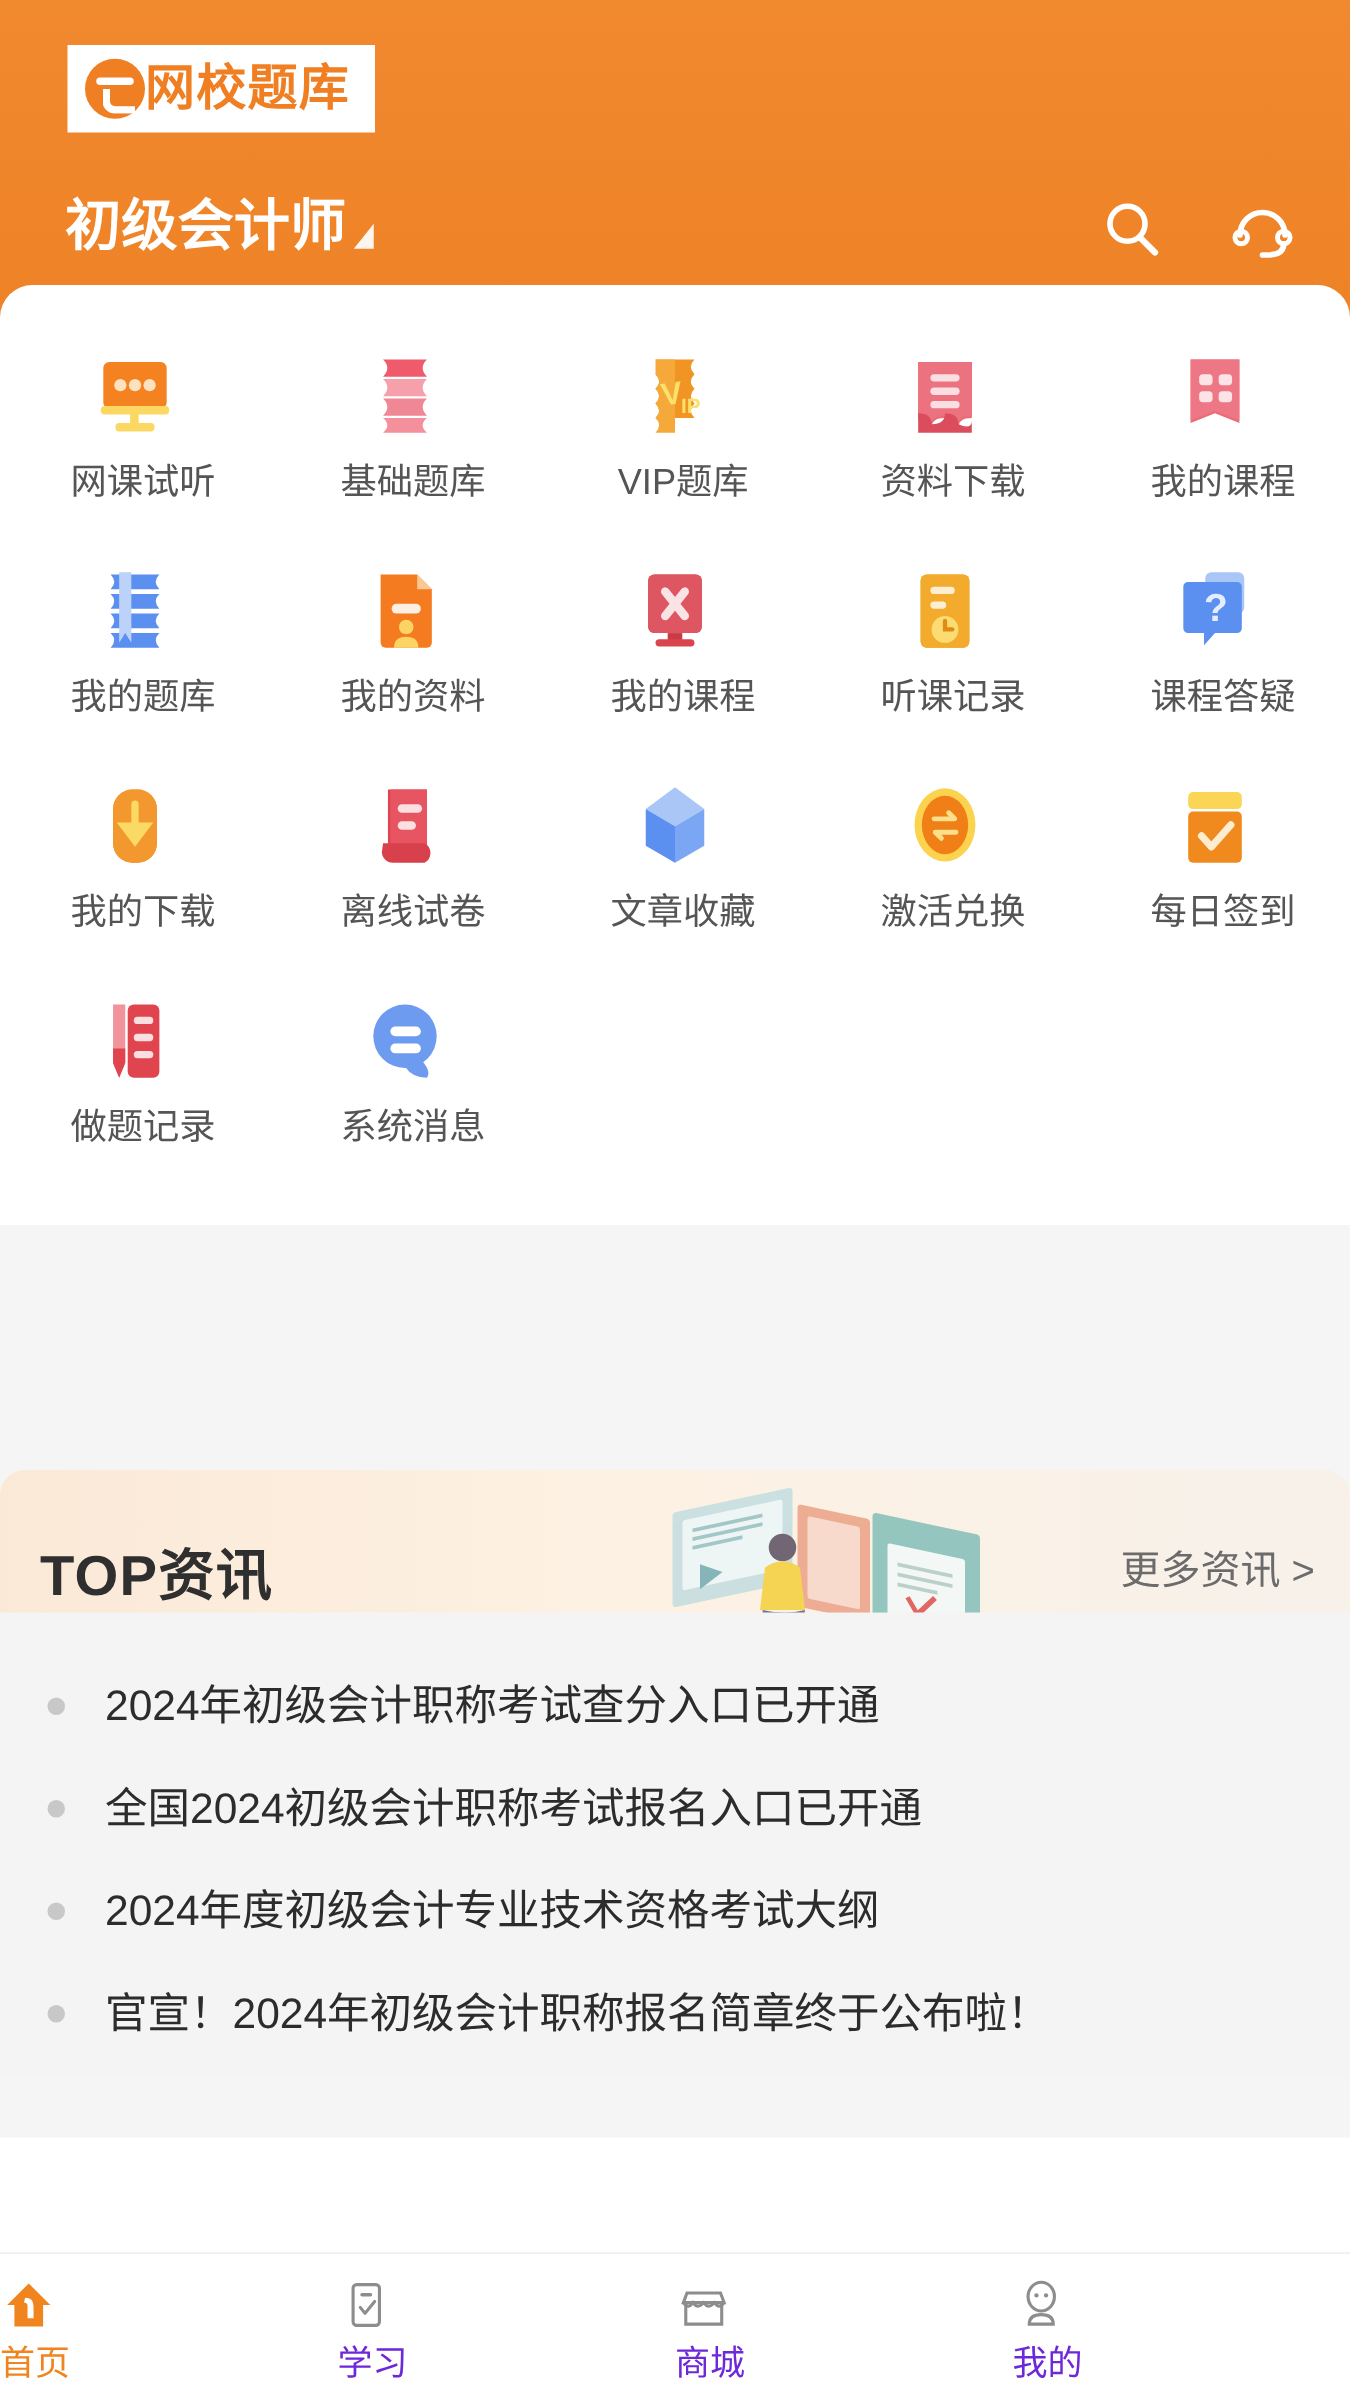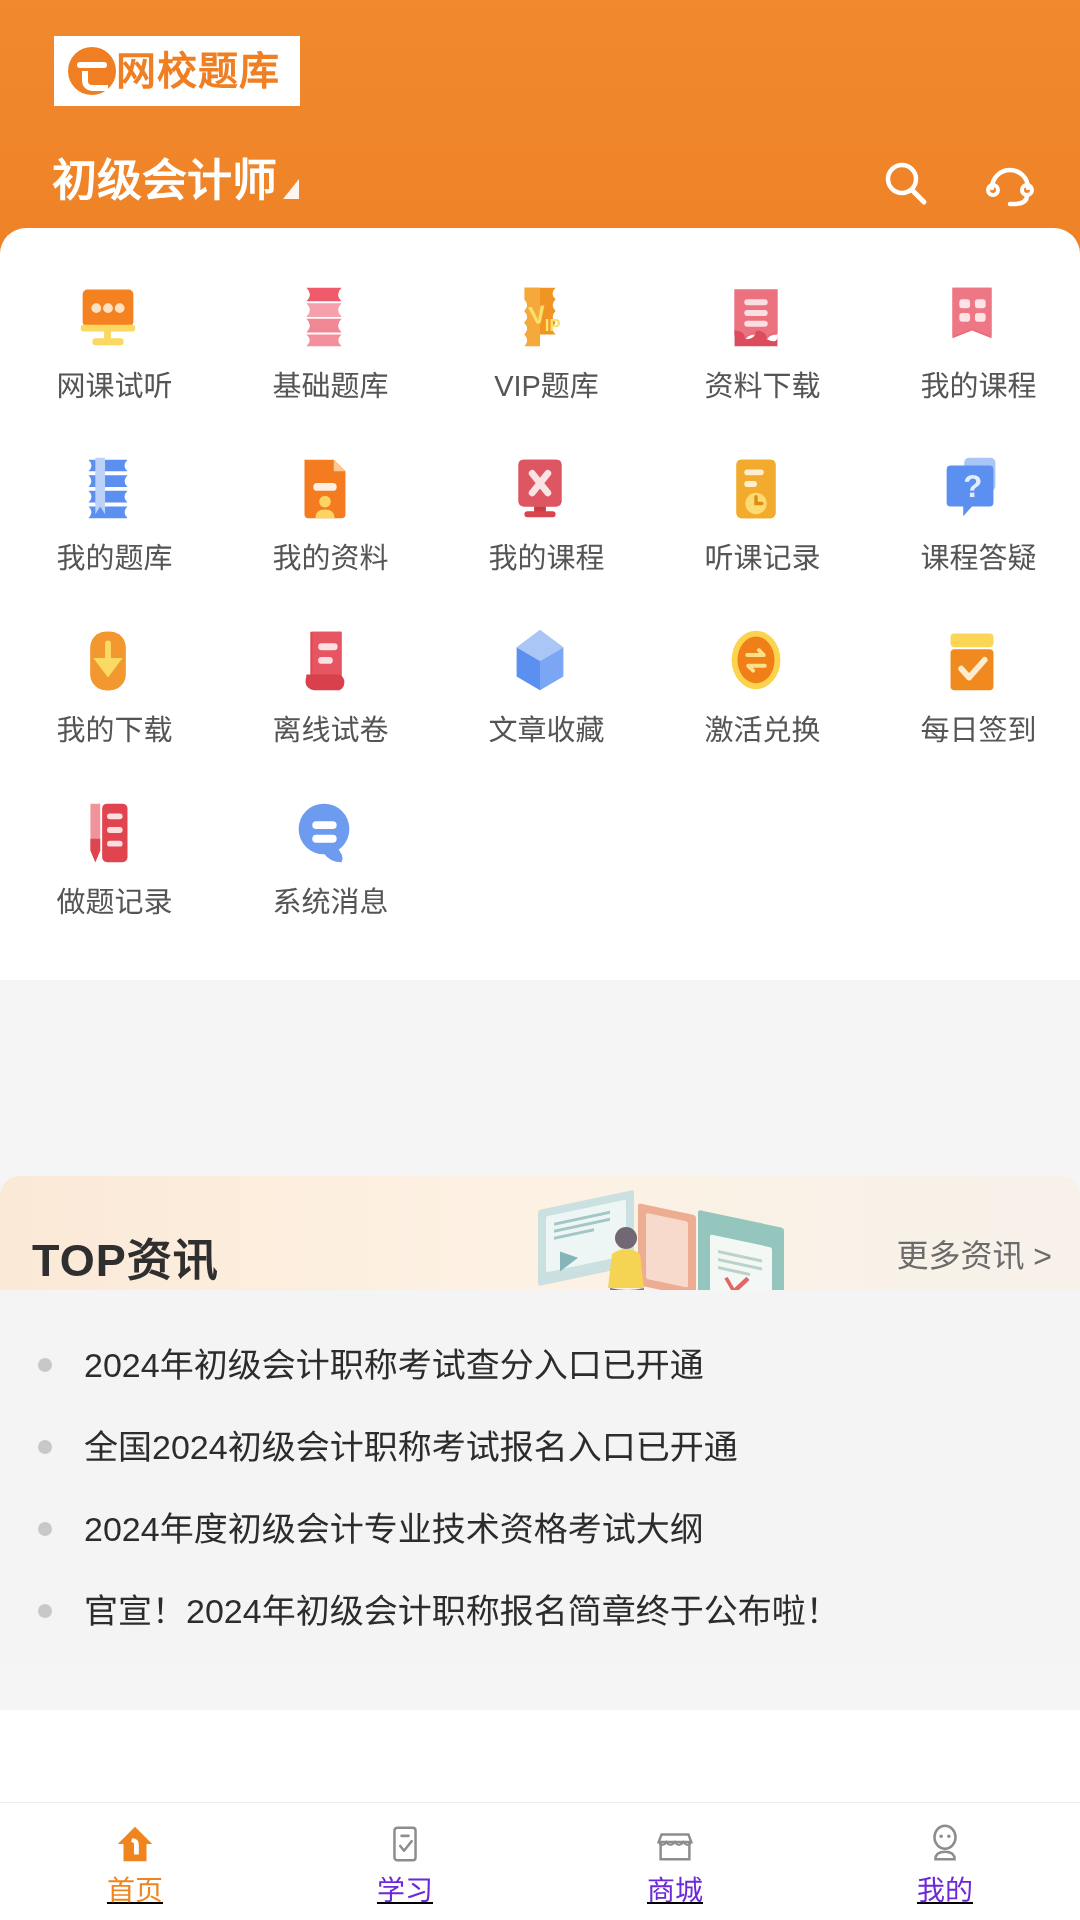--- a/index.html
+++ b/index.html
@@ -118,21 +118,21 @@
   }
 
   
   .tabbar {
     position:absolute; left:0; bottom:0; width:1080px; height:118px;
     background:#ffffff; border-top:1px solid #ececec;
     display:flex;
   }
   .tab {
     flex:1; display:flex; flex-direction:column;
-    align-items:center; justify-content:center; gap:8px;text-decoration:underline;
+    justify-content:center; gap:8px;
   }
   .tab-ico { height:50px; display:flex; align-items:center; }
   .tab-label { font-size:28px; color:#6d28d9; line-height:1; }
   .tab.active .tab-label { color:#f0851f; }
 </style>
 </head>
 <body>
 
 <div id="app">
 

